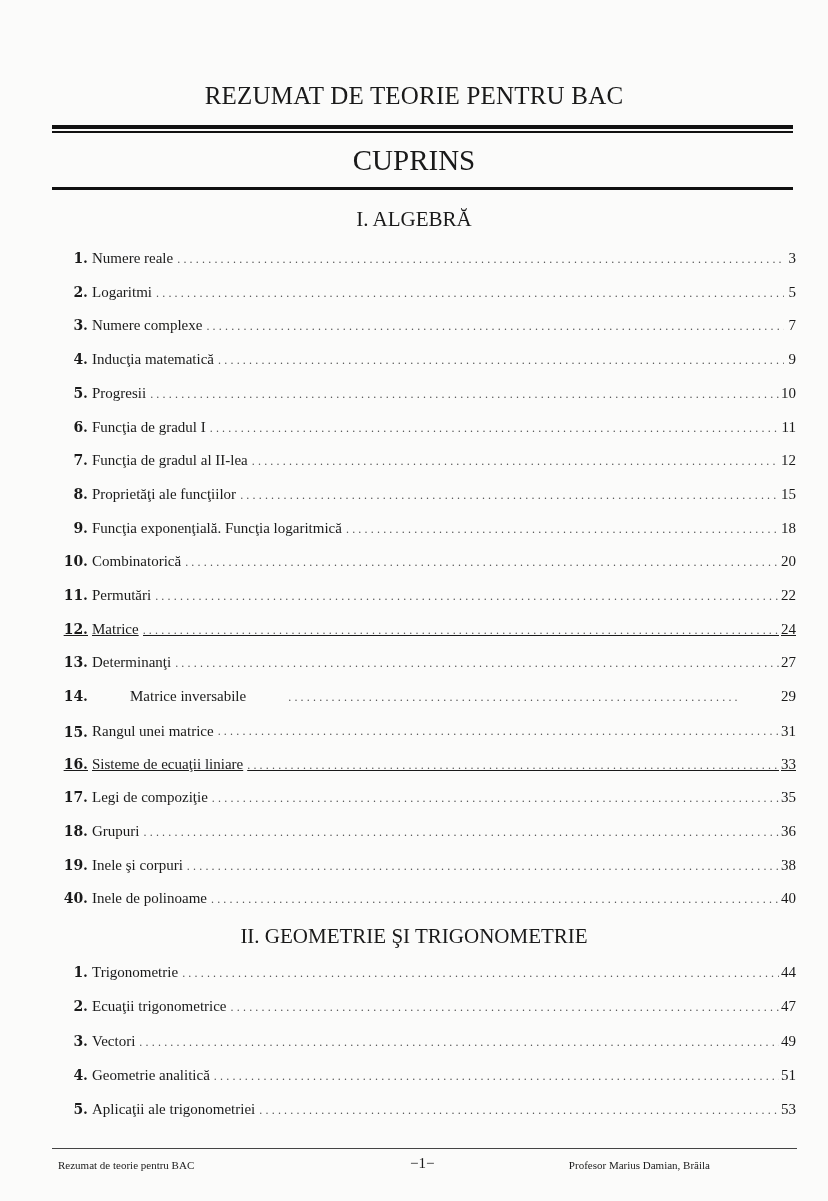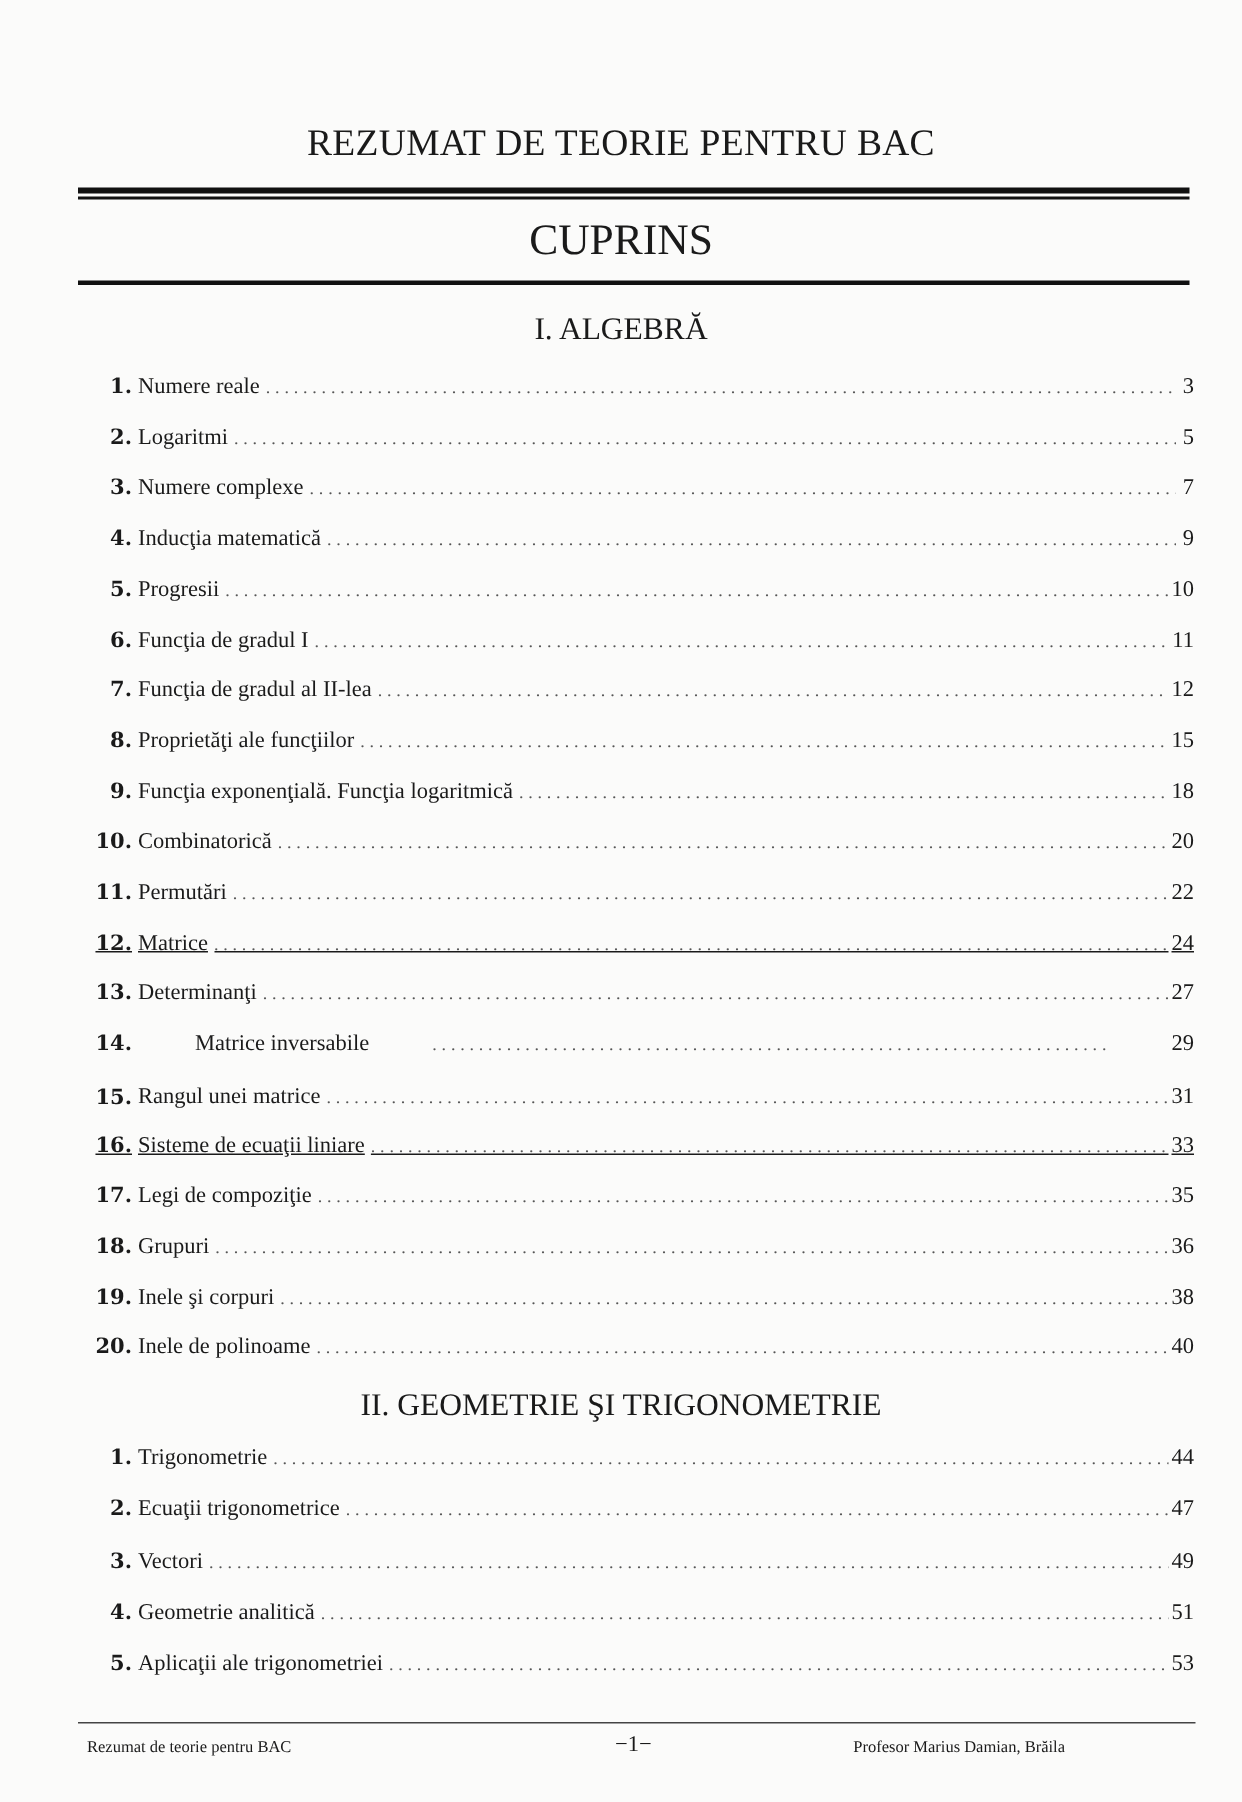--- a/index.html
+++ b/index.html
@@ -169,21 +169,21 @@
         <span class="toc-dots"></span>
         <span class="toc-page">36</span>
       </div>
       <div class="toc-row" style="top: 856.6px;">
         <span class="toc-num">19.</span>
         <span class="toc-label">Inele şi corpuri</span>
         <span class="toc-dots"></span>
         <span class="toc-page">38</span>
       </div>
       <div class="toc-row" style="top: 890.3px;">
-        <span class="toc-num">20.</span>
+        <span class="toc-num">40.</span>
         <span class="toc-label">Inele de polinoame</span>
         <span class="toc-dots"></span>
         <span class="toc-page">40</span>
       </div>
     </div>
 
   <div class="section-title" style="top:924px;">II. GEOMETRIE ŞI TRIGONOMETRIE</div>
   <div class="toc-list" style="top:0;" id="toc-geometry">
       <div class="toc-row" style="top: 964px;">
         <span class="toc-num">1.</span>

